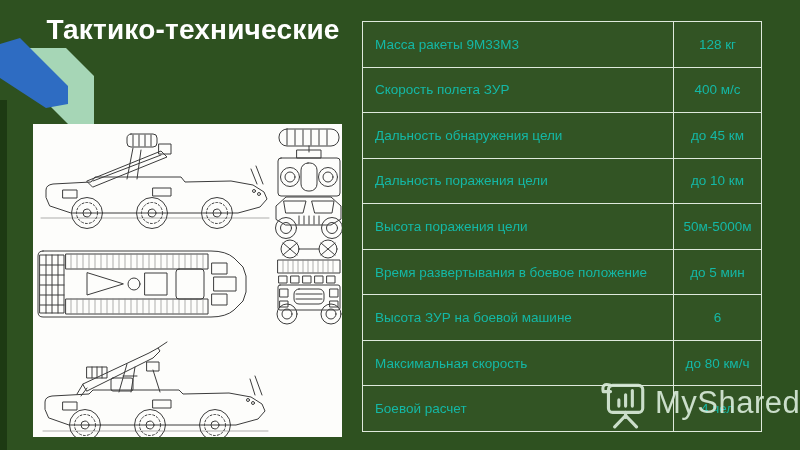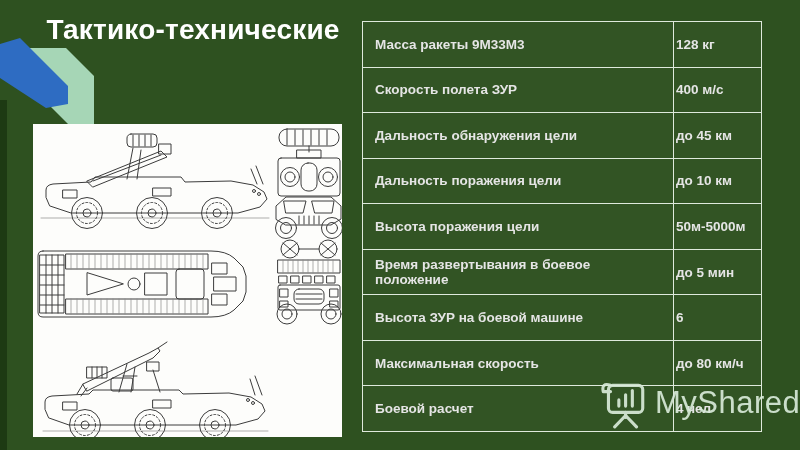--- a/index.html
+++ b/index.html
@@ -24,26 +24,26 @@
   }
   .panel svg{display:block;width:100%;height:100%;}
   .bp{stroke:#3c3c3c;stroke-width:1;fill:none;stroke-linejoin:round;stroke-linecap:round;}
   .bp-thin{stroke:#8a8a8a;stroke-width:0.7;fill:none;}
   
   table.specs{
     position:absolute;left:362px;top:21px;width:399px;height:411px;
     border-collapse:collapse;table-layout:fixed;
   }
   table.specs td{
-    border:1px solid #dfe9dc;color:#e5e5e5;font-weight:bold;
+    border:1px solid #dfe9dc;color:#14b8a6;font-weight:normal;
     font-size:13.5px;vertical-align:middle;height:41px;
     background:rgba(255,255,255,0.02);
   }
   td.lbl{padding:0 6px 0 12px;text-align:left;}
-  td.val{padding:0 2px;}
+  td.val{text-align:center;padding:0 2px;}
   
   .watermark{
     position:absolute;left:596px;top:376px;display:flex;align-items:center;
     color:#d8ead9;opacity:0.92;z-index:5;pointer-events:none;
   }
   .watermark .wm-icon{width:54px;height:54px;margin-right:5px;}
   .wm-stroke{stroke:#d8ead9;stroke-width:3;fill:none;stroke-linecap:round;stroke-linejoin:round;}
   .watermark .wm-text{font-size:31px;font-weight:400;letter-spacing:0.5px;}
 </style>
 </head>

